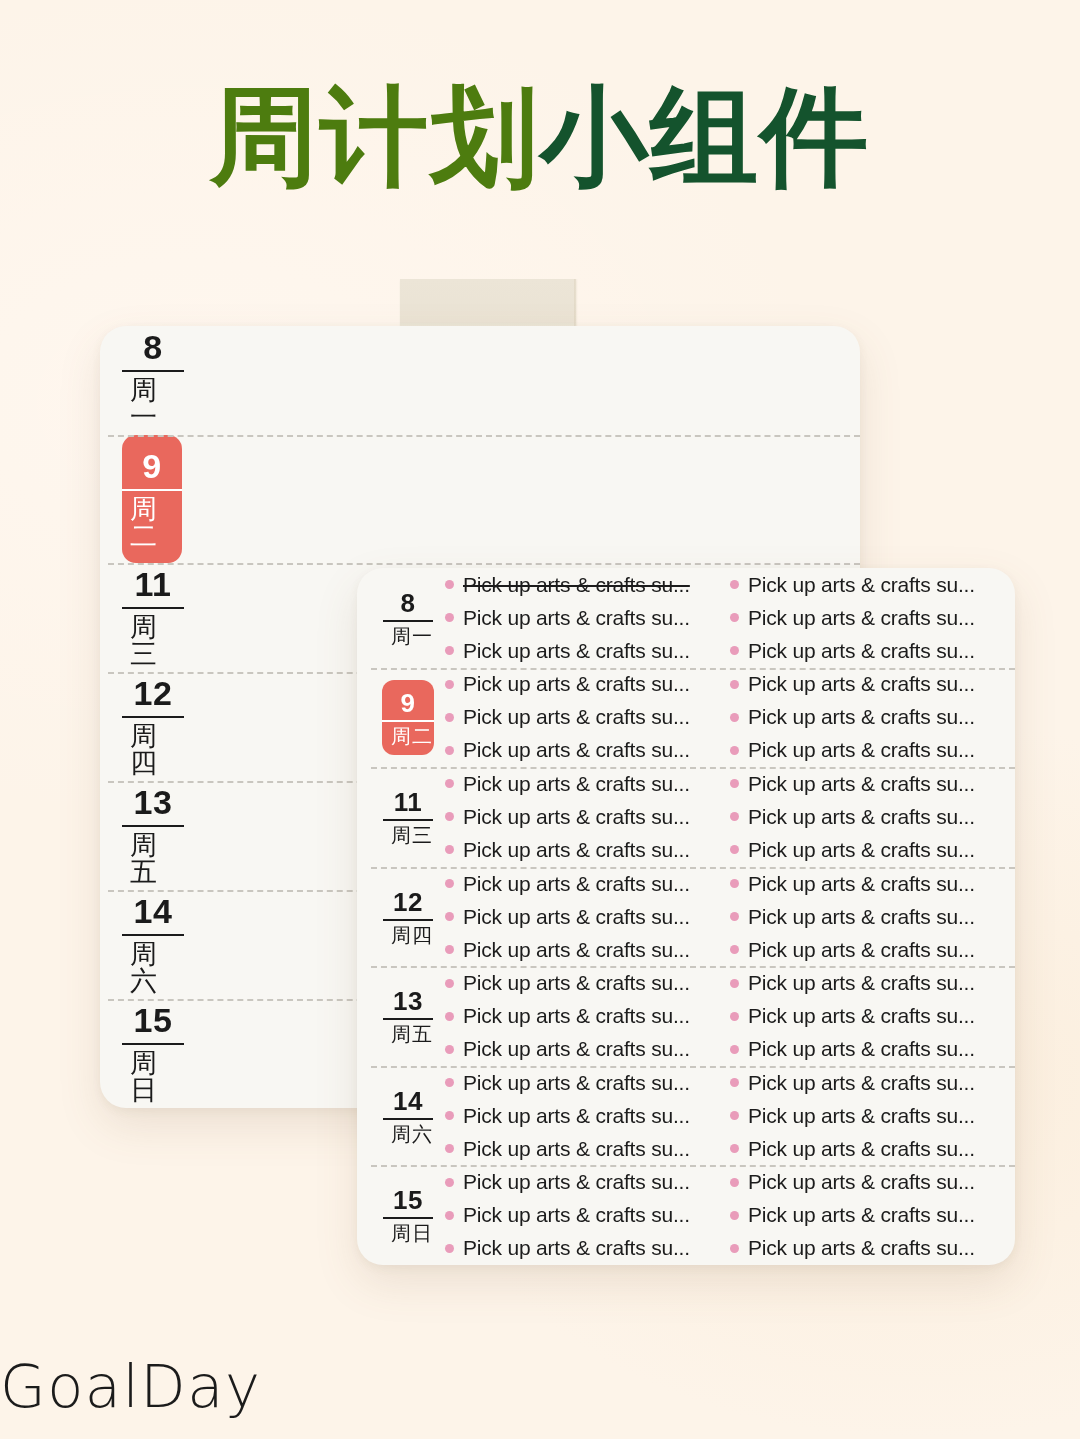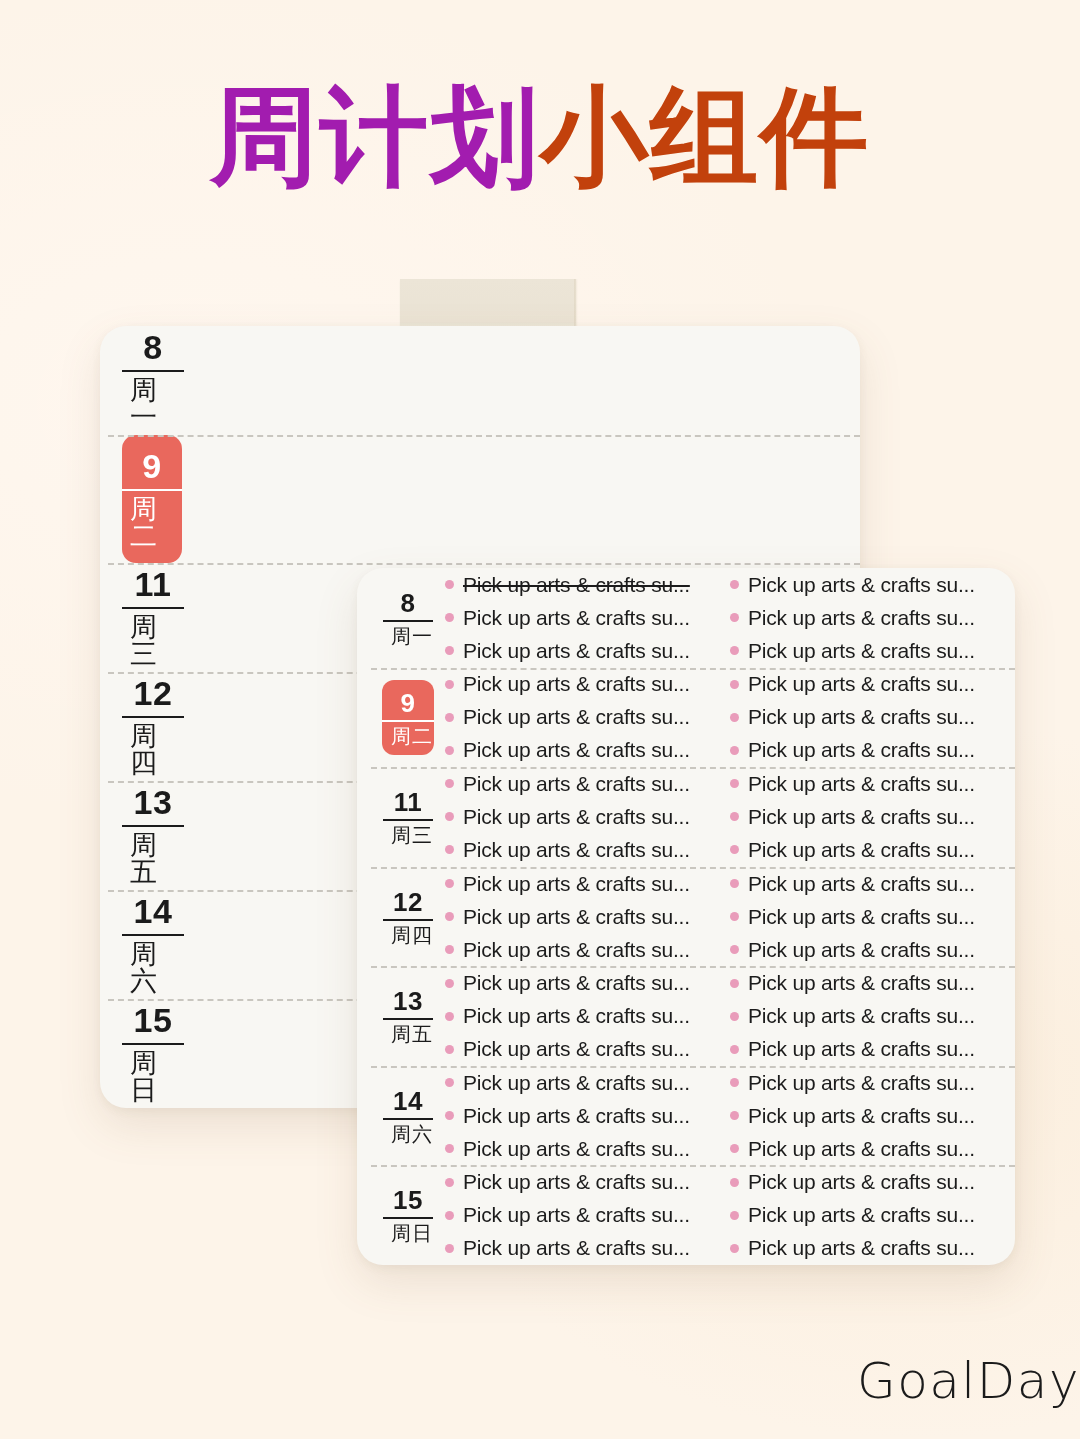--- a/index.html
+++ b/index.html
@@ -32,22 +32,22 @@
     top: 72px;
     left: 0;
     width: 1080px;
     text-align: center;
     font-size: 108px;
     font-weight: 700;
     letter-spacing: 2px;
     line-height: 1.2;
     white-space: nowrap;
   }
-  .title .accent { color: #a21caf; text-align: right; }
-  .title .dark   { color: #c2410c; }
+  .title .accent { color: #4d7c0f; text-align: right; }
+  .title .dark   { color: #14532d; }
 
   
   .washi-tape {
     position: absolute;
     left: 400px;
     top: 279px;
     width: 176px;
     height: 90px;
     background: linear-gradient(180deg, #ece5d6 0%, #eae3d3 48%, #efe9db 52%, #ece6d7 100%);
     opacity: .95;
@@ -227,22 +227,22 @@
     text-decoration-thickness: 2px;
     text-decoration-color: #1c1c1c;
   }
 
   
   .brand {
     position: absolute;
     left: 0;
     top: 1352px;
     width: 1080px;
-    text-align: right;
-    font-size: 50px;
+    text-align: left;
+    font-size: 59px;
     font-weight: 300;
     color: #1b1b1b;
     letter-spacing: 1.5px;
     font-family: "DejaVu Sans", "Liberation Sans", sans-serif;
   }
 </style>
 </head>
 <body>
 
 <div class="bg-glow"></div>

